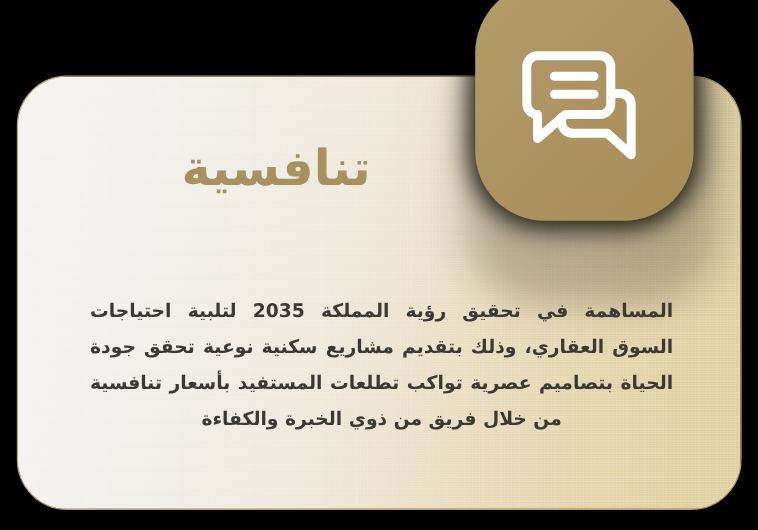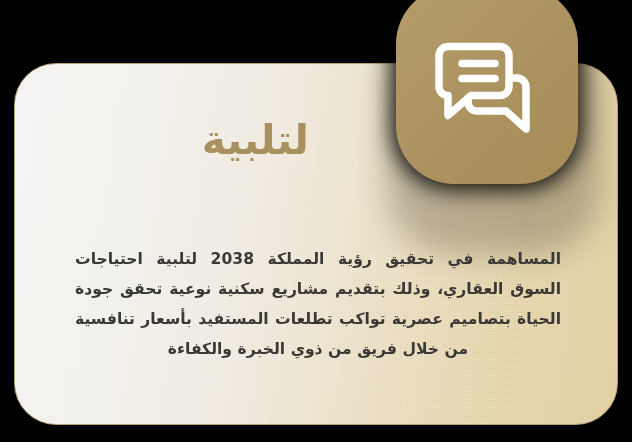--- a/index.html
+++ b/index.html
@@ -129,23 +129,23 @@
 </style>
 </head>
 <body>
 
 <div id="stage">
 
   <div class="card">
     <div class="card-grain"></div>
     <div class="badge-cast-shadow"></div>
 
-    <div class="title">لتلبية</div>
+    <div class="title">تنافسية</div>
 
-    <div class="body-text">المساهمة في تحقيق رؤية المملكة 2038 لتلبية احتياجات السوق العقاري، وذلك بتقديم مشاريع سكنية نوعية تحقق جودة الحياة بتصاميم عصرية تواكب تطلعات المستفيد بأسعار تنافسية من خلال فريق من ذوي الخبرة والكفاءة</div>
+    <div class="body-text">المساهمة في تحقيق رؤية المملكة 2035 لتلبية احتياجات السوق العقاري، وذلك بتقديم مشاريع سكنية نوعية تحقق جودة الحياة بتصاميم عصرية تواكب تطلعات المستفيد بأسعار تنافسية من خلال فريق من ذوي الخبرة والكفاءة</div>
   </div>
 
   <div class="badge-shadow"></div>
 
   <div class="badge">
     <span class="badge-icon">
       <svg viewBox="0 0 112 112" fill="none" xmlns="http://www.w3.org/2000/svg" stroke="#ffffff" stroke-width="7.5" stroke-linecap="round" stroke-linejoin="round">
 
         <path d="M17 14.5 h52 a9 9 0 0 1 9 9 v31 a9 9 0 0 1 -9 9 h-29 l-23 20 v-20 a0 0 0 0 1 0 0 a9 9 0 0 1 -9 -9 v-31 a9 9 0 0 1 9 -9 z"></path>
 

